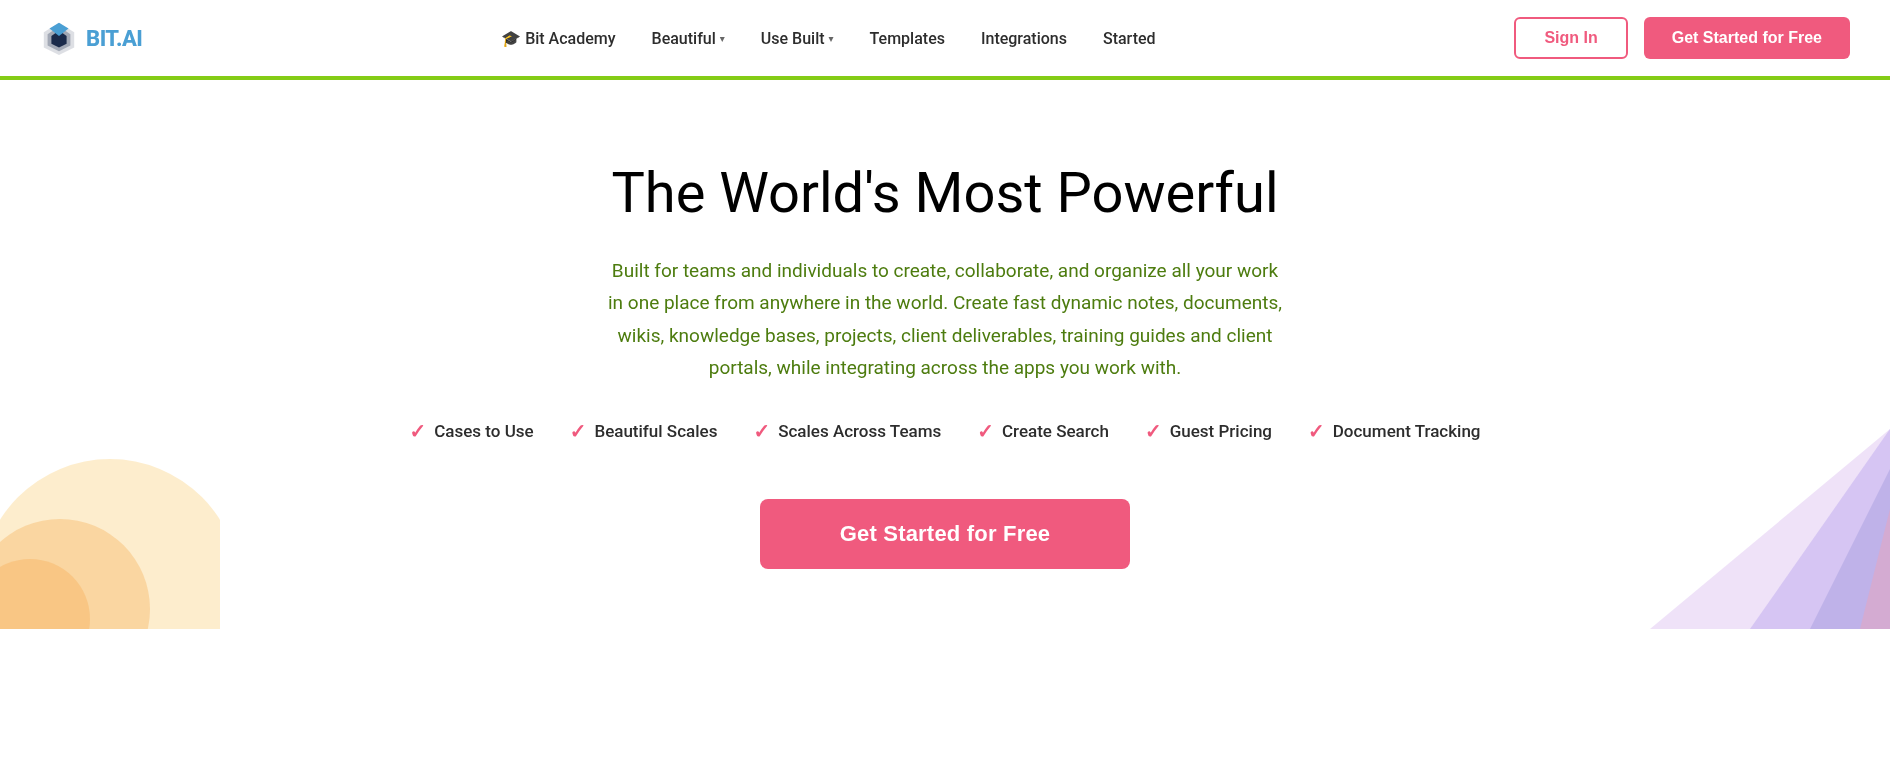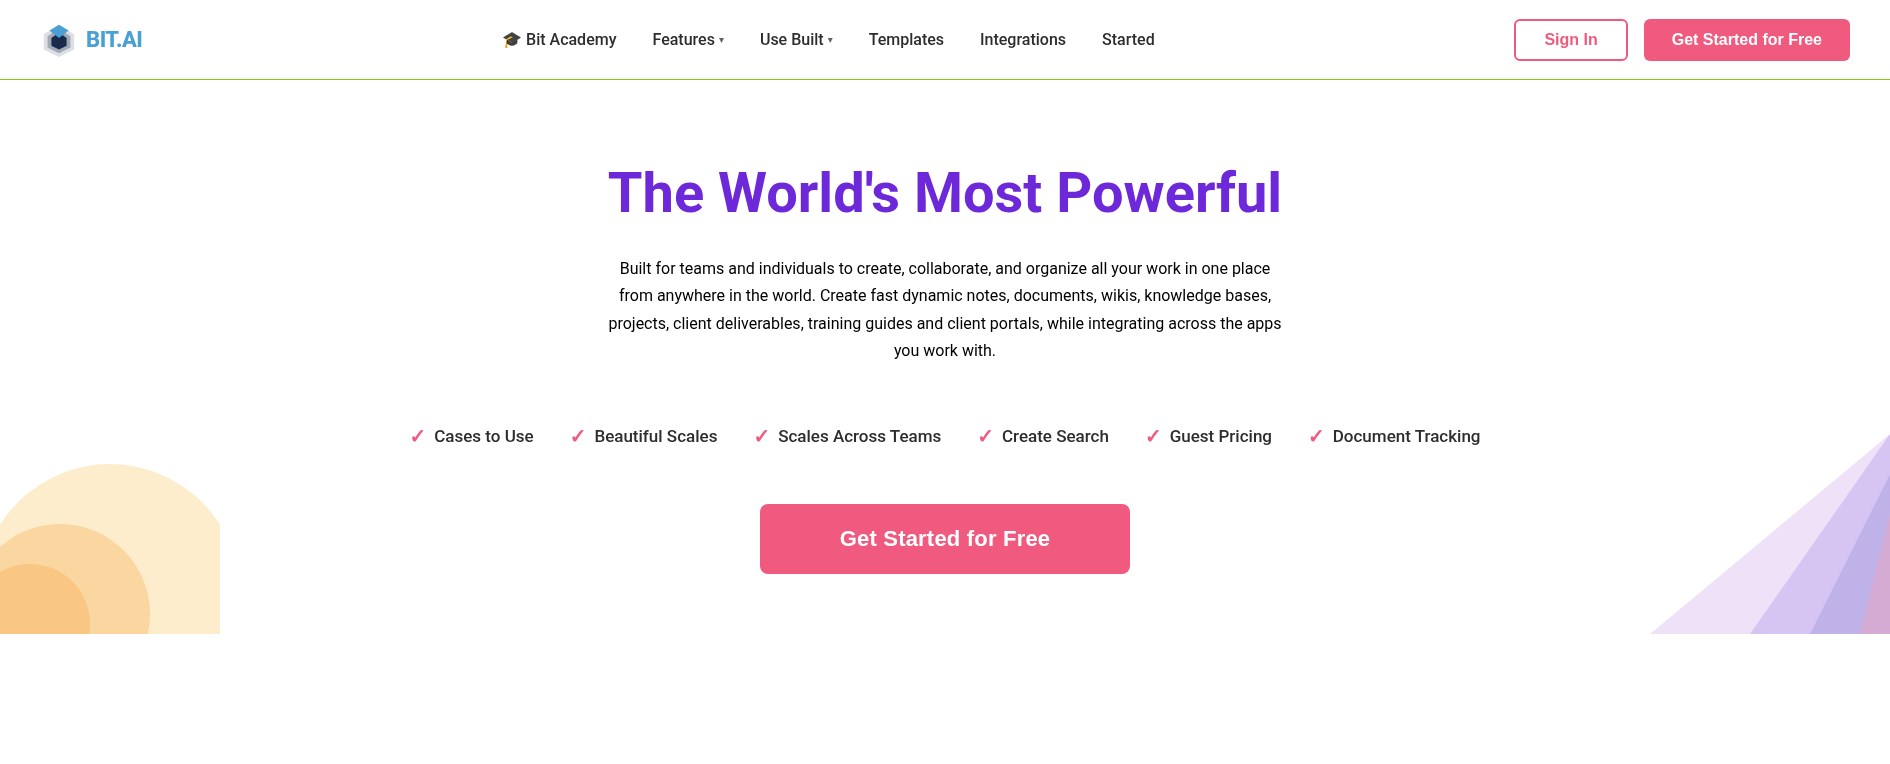--- a/index.html
+++ b/index.html
@@ -18,21 +18,21 @@
     }
 
     
     .navbar {
       display: flex;
       align-items: center;
       justify-content: space-between;
       padding: 0 40px;
       height: 80px;
       background: #ffffff;
-      border-bottom: 1px solid #84cc16;
+      border-bottom: 4px solid #84cc16;
       position: relative;
       z-index: 10;
     }
 
     .logo {
       display: flex;
       align-items: center;
       gap: 8px;
       text-decoration: none;
     }
@@ -109,33 +109,33 @@
       display: flex;
       flex-direction: column;
       align-items: center;
       text-align: center;
       padding: 80px 40px 60px;
       position: relative;
     }
 
     .hero-title {
       font-size: 56px;
-      font-weight: 700;
-      color: #6d28d9;
+      font-weight: 400;
+      color: #000000;
       line-height: 1.2;
       max-width: 860px;
       margin-bottom: 28px;
     }
 
     .hero-description {
-      font-size: 16px;
-      color: #000000;
+      font-size: 19px;
+      color: #4d7c0f;
       line-height: 1.7;
       max-width: 680px;
-      margin-bottom: 60px;
+      margin-bottom: 35px;
     }
 
     
     .features-row {
       display: flex;
       align-items: center;
       gap: 36px;
       margin-bottom: 56px;
       flex-wrap: wrap;
       justify-content: center;
@@ -212,21 +212,21 @@
 
   <ul class="nav-links">
     <li>
       <a href="#">
         <span class="academy-hat">🎓</span>
         <span>Bit Academy</span>
       </a>
     </li>
     <li>
       <a href="#">
-        <span>Features</span>
+        <span>Beautiful</span>
         <span class="chevron">▾</span>
       </a>
     </li>
     <li>
       <a href="#">
         <span>Use Built</span>
         <span class="chevron">▾</span>
       </a>
     </li>
     <li>

